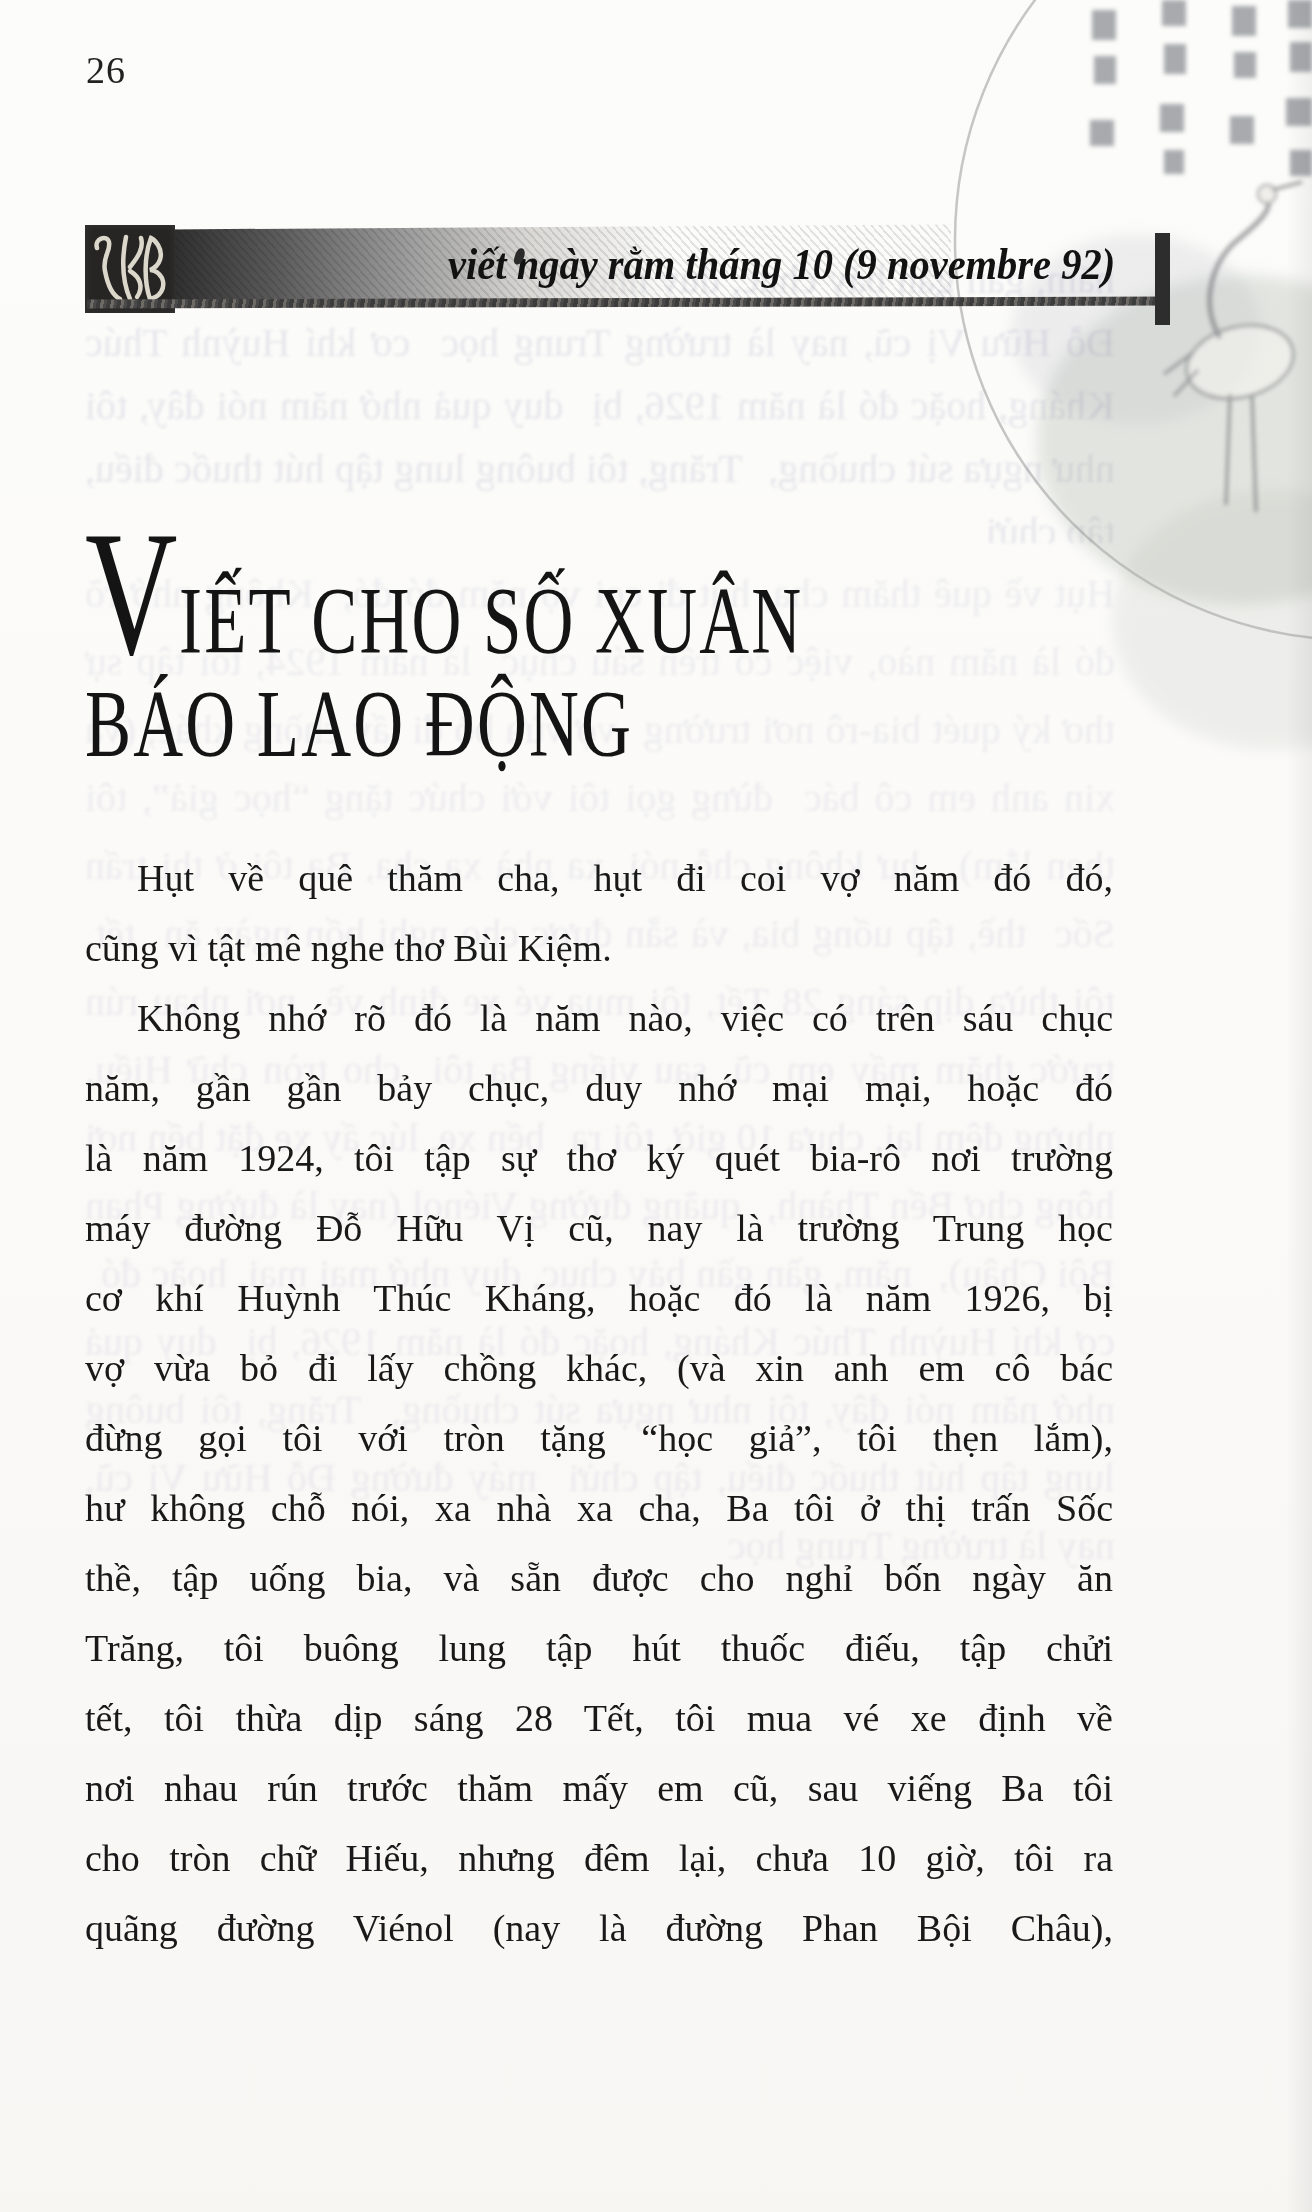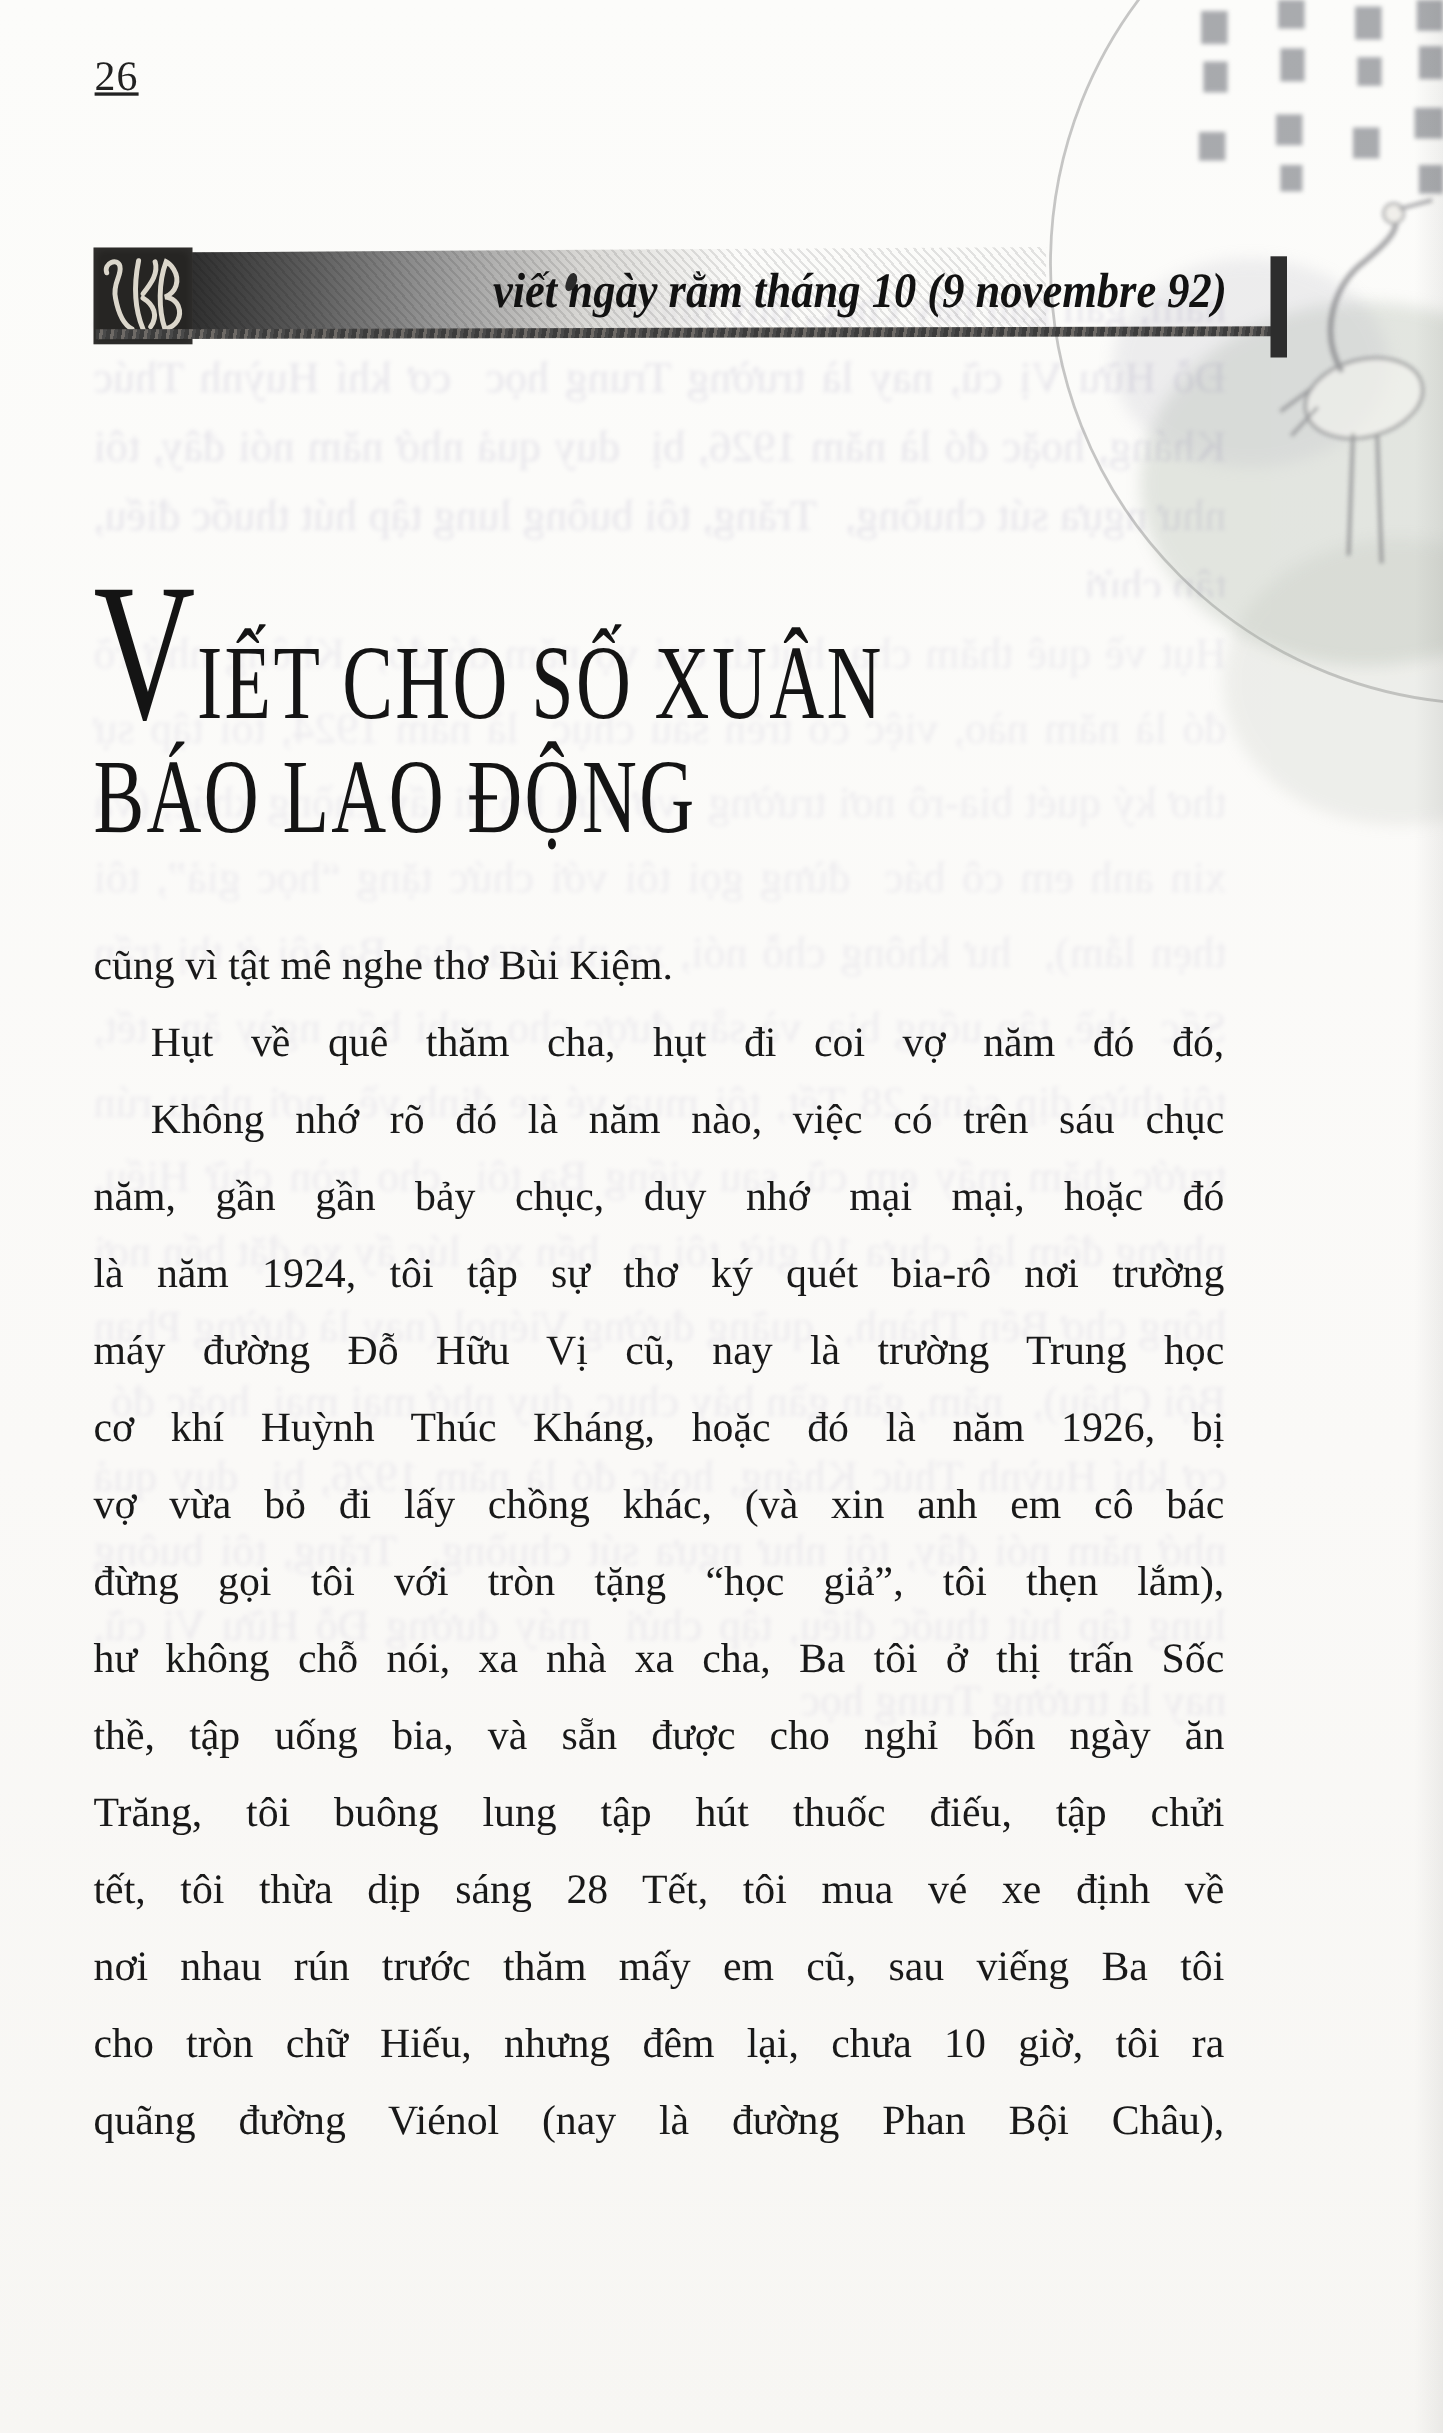--- a/index.html
+++ b/index.html
@@ -3,21 +3,21 @@
 <meta charset="utf-8">
 <style>
   html,body{margin:0;padding:0;background:#e8e8e8;}
   .page{
     position:relative;width:1312px;height:2212px;overflow:hidden;
     background:linear-gradient(180deg,#fcfcfa 0%,#faf9f7 60%,#f7f6f3 100%);
     font-family:"Liberation Serif",serif;color:#1b1b1b;
   }
   .edge-right{position:absolute;top:0;right:0;width:26px;height:100%;
     background:linear-gradient(to right,rgba(0,0,0,0),rgba(60,60,60,.07));}
-  .pagenum{position:absolute;left:86px;top:48px;font-size:38px;letter-spacing:1px;color:#222;text-decoration:underline;}
+  .pagenum{position:absolute;left:86px;top:48px;font-size:38px;letter-spacing:1px;color:#222;}
 
   
   .ghost{position:absolute;left:85px;width:1030px;transform:scaleX(-1);
     filter:blur(1.8px);color:#837ba6;text-align:justify;pointer-events:none;overflow:hidden;}
   .ghost span{margin-right:16px;}
   .ghost-top{top:248px;height:295px;font-size:40px;line-height:63px;opacity:.17;}
   .ghost-mid{top:560px;height:1520px;font-size:40px;line-height:68px;opacity:.11;}
 
   
   .illus{position:absolute;top:0;right:0;pointer-events:none;}
@@ -149,22 +149,22 @@
     <div class="band-endbar"></div>
     <div class="ink-blob"></div>
   </div>
 
   <div class="title">
     <div class="t1"><span class="dropcap">V</span><span class="t1-rest">IẾT CHO SỐ XUÂN</span></div>
     <div class="t2">BÁO LAO ĐỘNG</div>
   </div>
 
   <div class="bodytext">
+    <div class="bl indent">Hụt về quê thăm cha, hụt đi coi vợ năm đó đó,</div>
     <div class="bl end">cũng vì tật mê nghe thơ Bùi Kiệm.</div>
-    <div class="bl indent">Hụt về quê thăm cha, hụt đi coi vợ năm đó đó,</div>
     <div class="bl indent">Không nhớ rõ đó là năm nào, việc có trên sáu chục</div>
     <div class="bl">năm, gần gần bảy chục, duy nhớ mại mại, hoặc đó</div>
     <div class="bl">là năm 1924, tôi tập sự thơ ký quét bia-rô nơi trường</div>
     <div class="bl">máy đường Đỗ Hữu Vị cũ, nay là trường Trung học</div>
     <div class="bl">cơ khí Huỳnh Thúc Kháng, hoặc đó là năm 1926, bị</div>
     <div class="bl">vợ vừa bỏ đi lấy chồng khác, (và xin anh em cô bác</div>
     <div class="bl">đừng gọi tôi với tròn tặng “học giả”, tôi thẹn lắm),</div>
     <div class="bl">hư không chỗ nói, xa nhà xa cha, Ba tôi ở thị trấn Sốc</div>
     <div class="bl">thề, tập uống bia, và sẵn được cho nghỉ bốn ngày ăn</div>
     <div class="bl">Trăng, tôi buông lung tập hút thuốc điếu, tập chửi</div>

